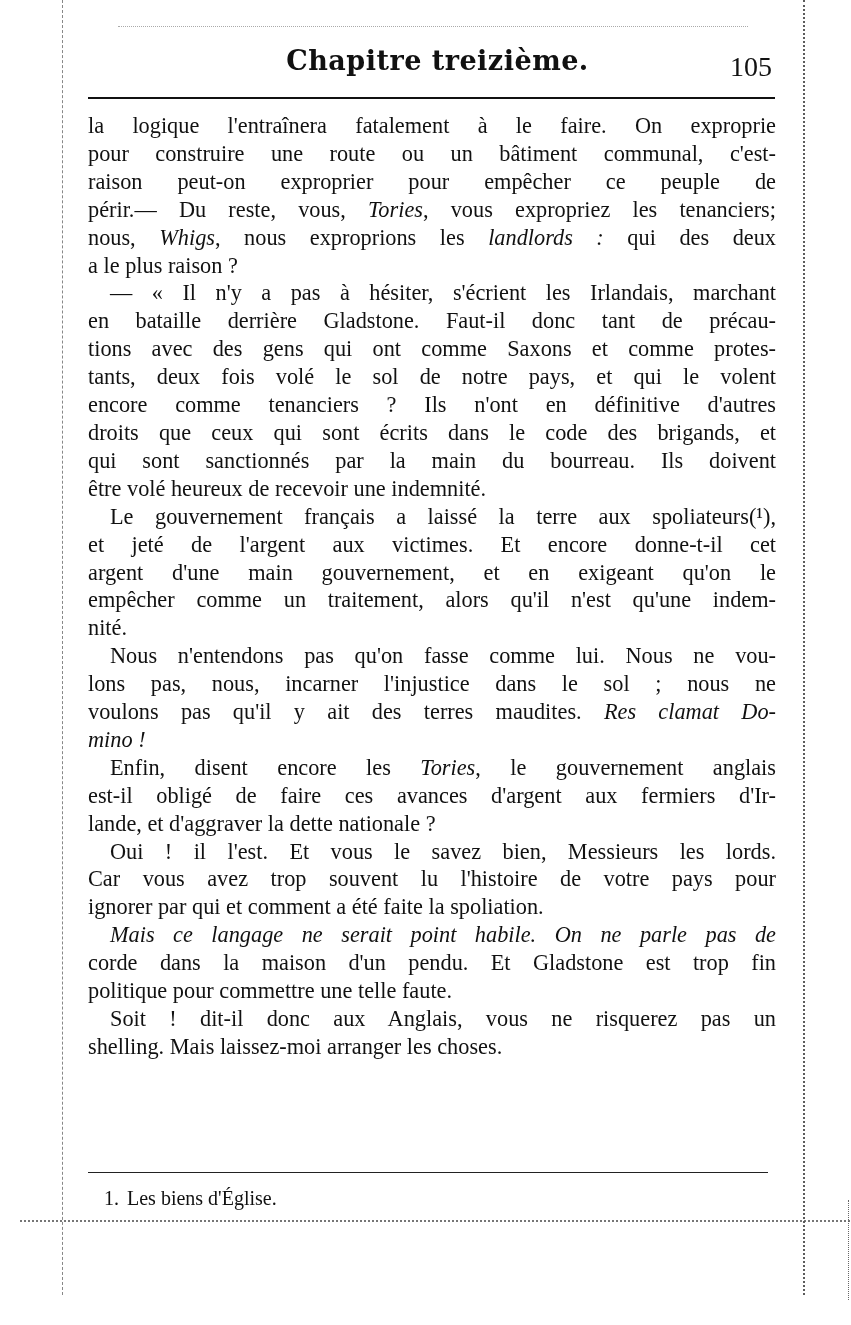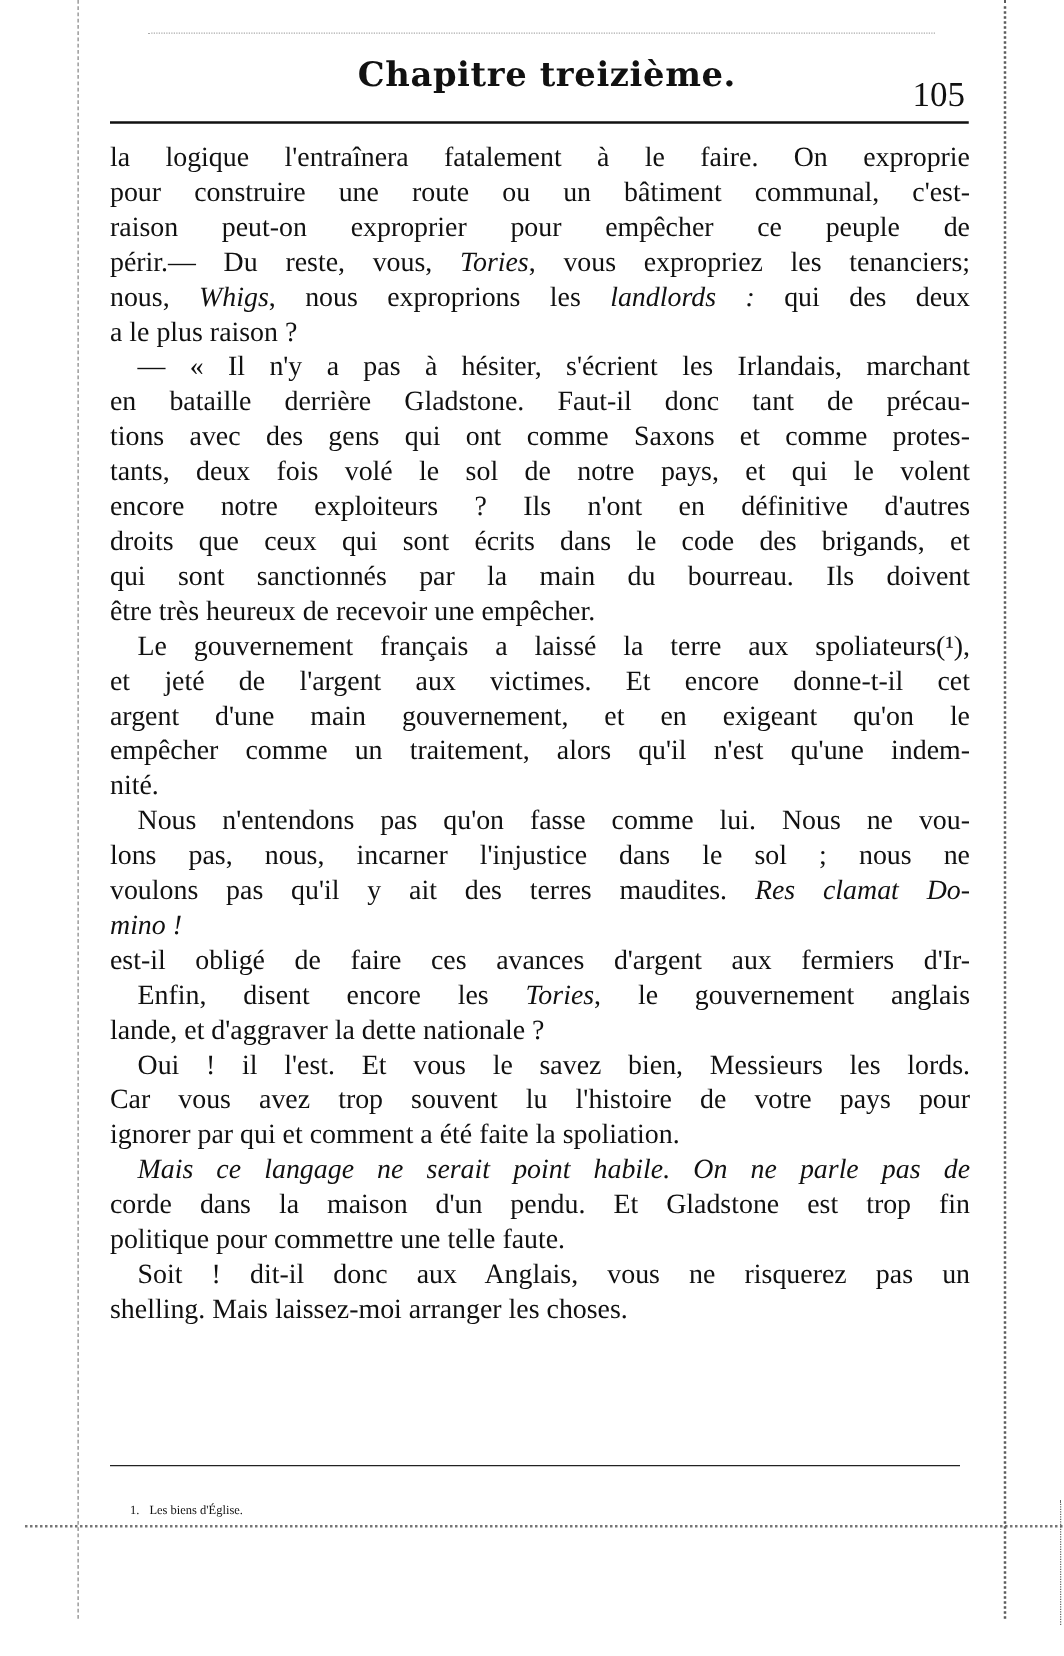--- a/index.html
+++ b/index.html
@@ -3,27 +3,27 @@
 <meta charset="utf-8">
 <style>
   html, body { margin:0; padding:0; background:#ffffff; }
   body { width:851px; height:1325px; position:relative; overflow:hidden; font-family:"Liberation Serif","DejaVu Serif",serif; color:#111; }
   .vline-left { position:absolute; left:62px; top:0; width:1px; height:1295px; border-left:1.5px dashed #555; opacity:.7; }
   .vline-right { position:absolute; left:803px; top:0; width:1px; height:1295px; border-left:2px dotted #333; opacity:.8; }
   .vline-far { position:absolute; left:848px; top:1200px; width:1px; height:100px; border-left:1px dotted #666; }
   .scan-top { position:absolute; left:118px; top:26px; width:630px; height:0; border-top:1px dotted #aaa; }
   .header { position:absolute; left:88px; top:45px; width:688px; height:40px; }
   .chapter-title { position:absolute; left:11px; right:0; text-align:center; top:0; font-family:"DejaVu Serif",serif; font-weight:bold; font-size:27px; letter-spacing:0.5px; }
-  .page-number { position:absolute; right:4px; top:16px; font-size:28px; }
+  .page-number { position:absolute; right:4px; top:6px; font-size:28px; }
   .rule-top { position:absolute; left:88px; top:97px; width:687px; height:2px; background:#111; }
   .body { position:absolute; left:88px; top:112px; width:688px; font-size:22.3px; line-height:27.9px; text-align:justify; }
   .line { display:block; text-align:justify; text-align-last:justify; white-space:nowrap; }
   .line.last { text-align-last:left; }
   .rule-foot { position:absolute; left:88px; top:1172px; width:680px; height:1px; background:#222; }
-  .footnote { position:absolute; left:104px; top:1187px; font-size:10px;margin-top:16px; }
+  .footnote { position:absolute; left:104px; top:1187px; font-size:20px; }
   .fn-num { margin-right:8px; }
   .scan-bottom { position:absolute; left:20px; top:1220px; width:830px; height:0; border-top:2px dotted #555; opacity:.8; }
   i { font-style:italic; }
 </style>
 </head>
 <body>
 
 <div class="vline-left"></div>
 <div class="vline-right"></div>
 <div class="vline-far"></div>
@@ -42,41 +42,41 @@
       <span class="line">raison peut-on exproprier pour empêcher ce peuple de</span>
       <span class="line">périr.— Du reste, vous, <i>Tories</i>, vous expropriez les tenanciers;</span>
       <span class="line">nous, <i>Whigs</i>, nous exproprions les <i>landlords :</i> qui des deux</span>
       <span class="line last">a le plus raison ?</span>
     </div>
     <div>
       <span class="line" style="padding-left: 22px;">— « Il n'y a pas à hésiter, s'écrient les Irlandais, marchant</span>
       <span class="line">en bataille derrière Gladstone. Faut-il donc tant de précau-</span>
       <span class="line">tions avec des gens qui ont comme Saxons et comme protes-</span>
       <span class="line">tants, deux fois volé le sol de notre pays, et qui le volent</span>
-      <span class="line">encore notre exploiteurs ? Ils n'ont en définitive d'autres</span>
+      <span class="line">encore comme tenanciers ? Ils n'ont en définitive d'autres</span>
       <span class="line">droits que ceux qui sont écrits dans le code des brigands, et</span>
       <span class="line">qui sont sanctionnés par la main du bourreau. Ils doivent</span>
-      <span class="line last">être très heureux de recevoir une empêcher.</span>
+      <span class="line last">être volé heureux de recevoir une indemnité.</span>
     </div>
     <div>
       <span class="line" style="padding-left: 22px;">Le gouvernement français a laissé la terre aux spoliateurs(¹),</span>
       <span class="line">et jeté de l'argent aux victimes. Et encore donne-t-il cet</span>
       <span class="line">argent d'une main gouvernement, et en exigeant qu'on le</span>
       <span class="line">empêcher comme un traitement, alors qu'il n'est qu'une indem-</span>
       <span class="line last">nité.</span>
     </div>
     <div>
       <span class="line" style="padding-left: 22px;">Nous n'entendons pas qu'on fasse comme lui. Nous ne vou-</span>
       <span class="line">lons pas, nous, incarner l'injustice dans le sol ; nous ne</span>
       <span class="line">voulons pas qu'il y ait des terres maudites. <i>Res clamat Do-</i></span>
       <span class="line last"><i>mino !</i></span>
     </div>
     <div>
+      <span class="line" style="padding-left: 22px;">Enfin, disent encore les <i>Tories</i>, le gouvernement anglais</span>
       <span class="line">est-il obligé de faire ces avances d'argent aux fermiers d'Ir-</span>
-      <span class="line" style="padding-left: 22px;">Enfin, disent encore les <i>Tories</i>, le gouvernement anglais</span>
       <span class="line last">lande, et d'aggraver la dette nationale ?</span>
     </div>
     <div>
       <span class="line" style="padding-left: 22px;">Oui ! il l'est. Et vous le savez bien, Messieurs les lords.</span>
       <span class="line">Car vous avez trop souvent lu l'histoire de votre pays pour</span>
       <span class="line last">ignorer par qui et comment a été faite la spoliation.</span>
     </div>
     <div>
       <span class="line" style="padding-left: 22px; font-style: italic;">Mais ce langage ne serait point habile. On ne parle pas de</span>
       <span class="line">corde dans la maison d'un pendu. Et Gladstone est trop fin</span>

